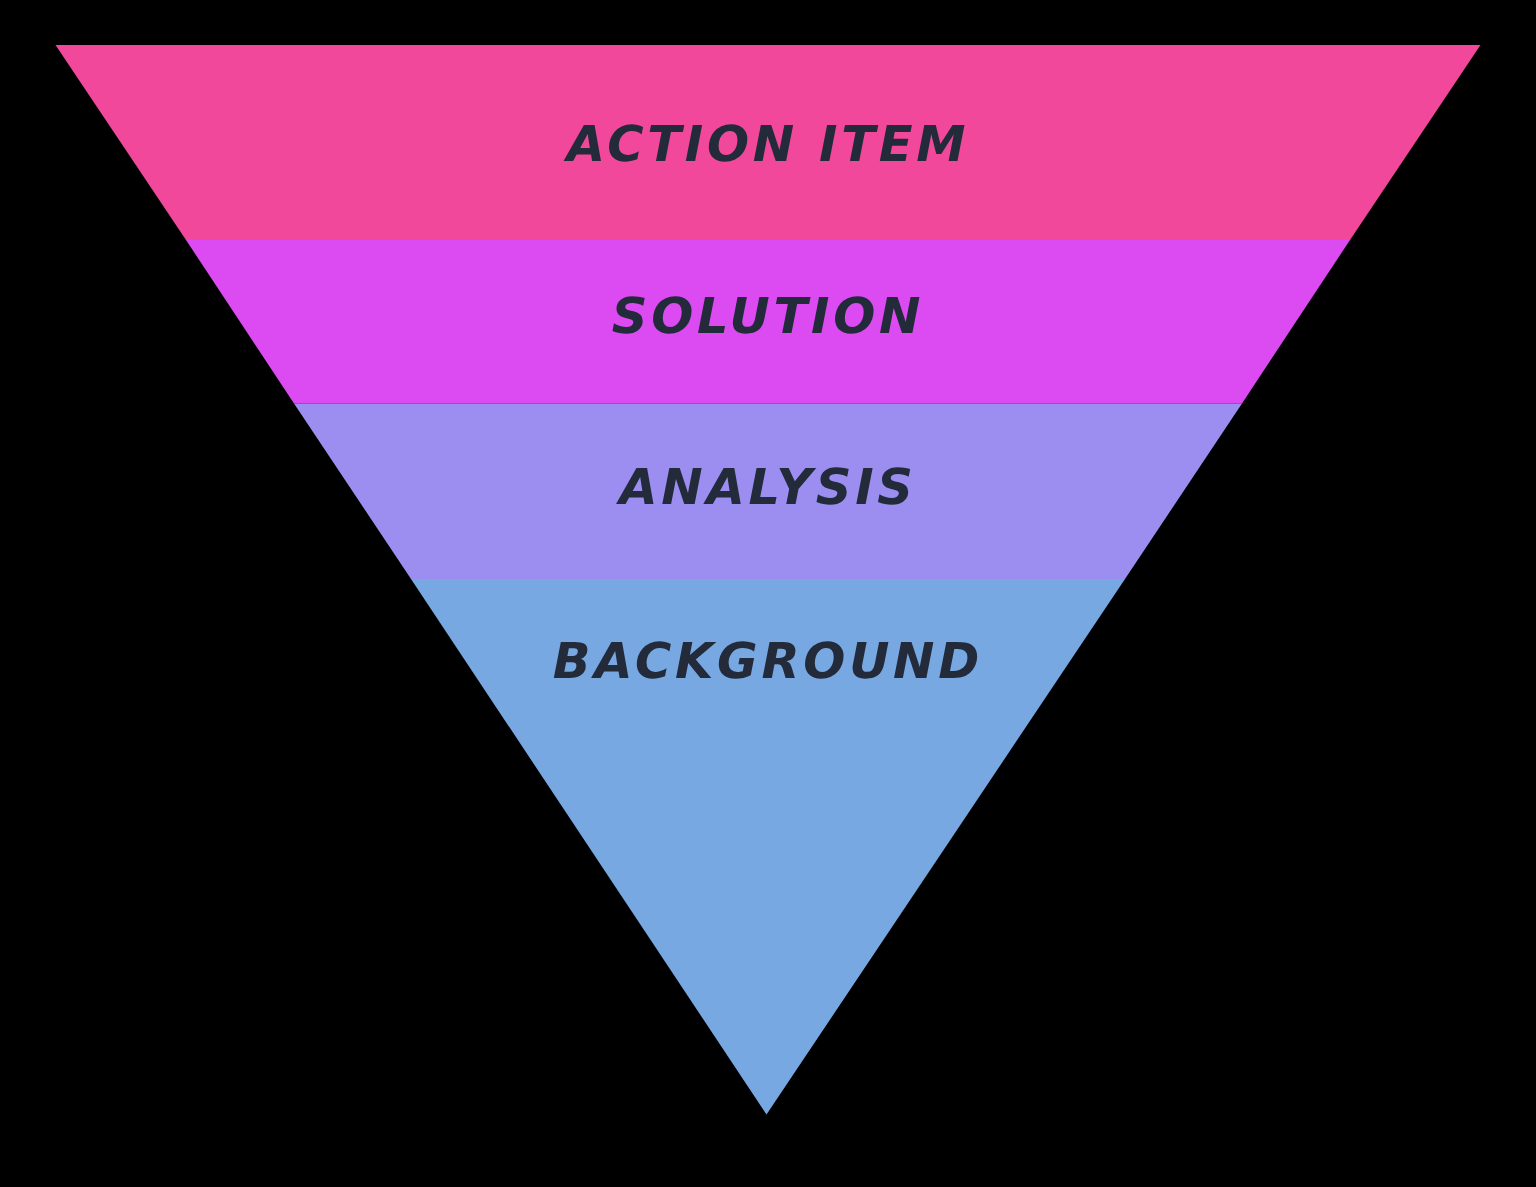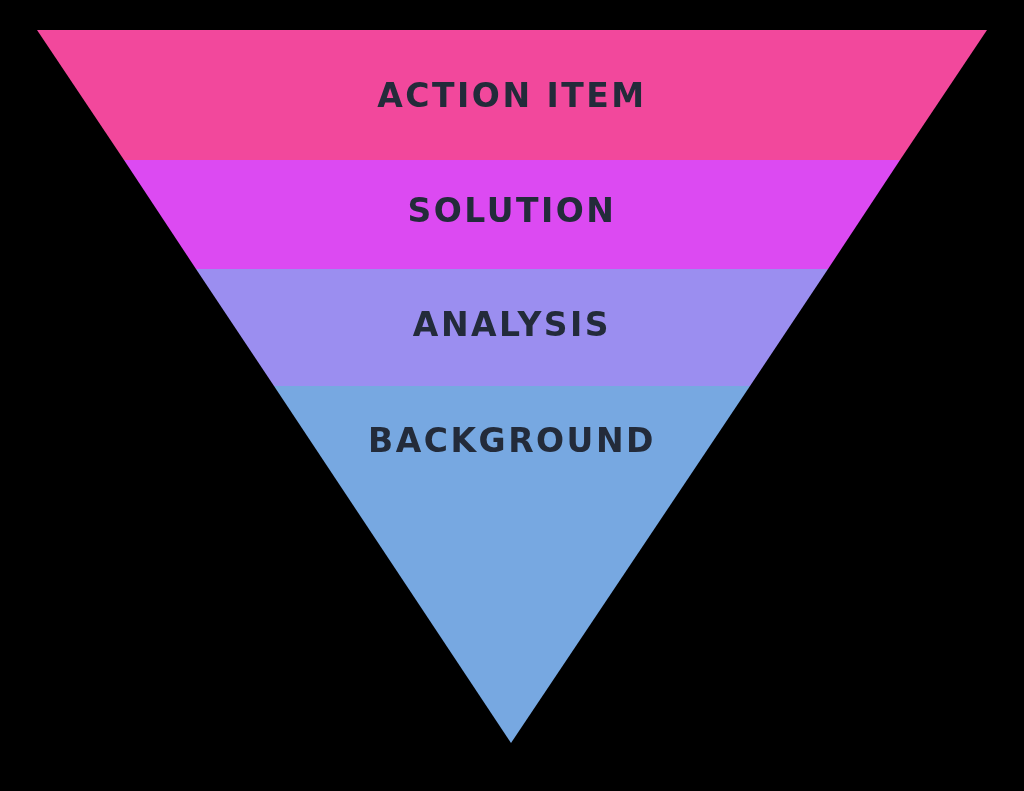--- a/index.html
+++ b/index.html
@@ -9,20 +9,21 @@
     height: 791px;
     overflow: hidden;
   }
   body {
     background: #000000;
   }
   .stage {
     position: relative;
     width: 860px;
     height: 791px;
+    font-style: italic;
   }
   svg.pyramid {
     display: block;
     width: 1024px;
     height: 791px;
   }
   .layer-label {
     font-family: "DejaVu Sans", "Liberation Sans", sans-serif;
     font-weight: 700;
     font-size: 33px;

